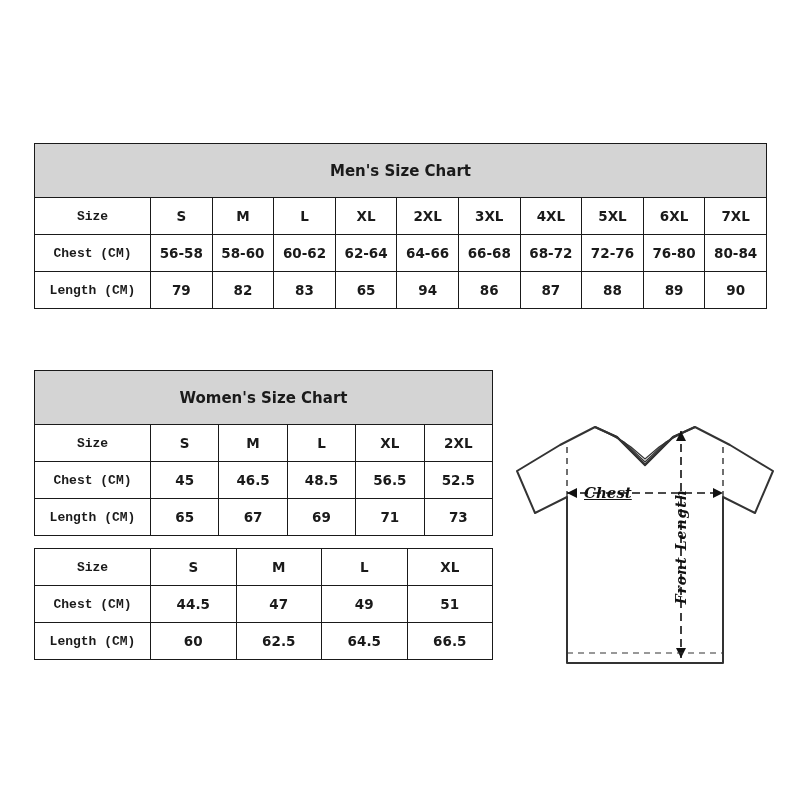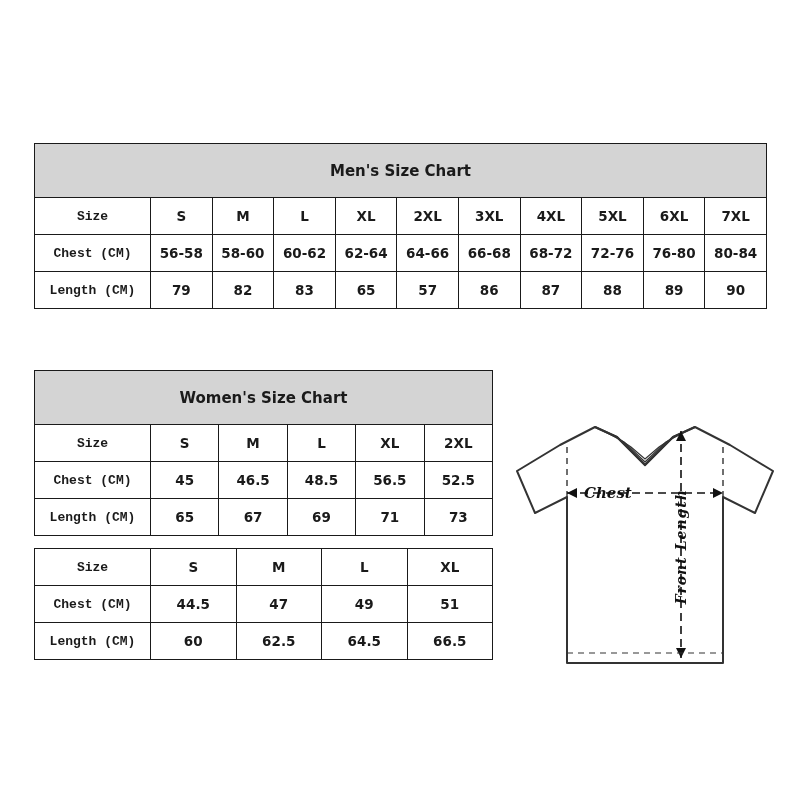--- a/index.html
+++ b/index.html
@@ -111,20 +111,21 @@
     position: absolute;
     font-family: "DejaVu Serif", "Liberation Serif", serif;
     font-style: italic;
     font-weight: bold;
     font-size: 15px;
     color: #111;
   }
   #chest-label {
     left: 79px;
     top: 79px;
+    text-decoration: underline;
   }
   #front-length-label {
     left: 168px;
     top: 84px;
     writing-mode: vertical-rl;
     text-orientation: mixed;
     transform: rotate(180deg);
     transform-origin: center;
     font-size: 14px;
     letter-spacing: 1px;
@@ -180,21 +181,21 @@
           <td class="datacell">72-76</td>
           <td class="datacell">76-80</td>
           <td class="datacell">80-84</td>
         </tr>
         <tr>
           <td class="rowhead">Length (CM)</td>
           <td class="datacell">79</td>
           <td class="datacell">82</td>
           <td class="datacell">83</td>
           <td class="datacell">65</td>
-          <td class="datacell">57</td>
+          <td class="datacell">94</td>
           <td class="datacell">86</td>
           <td class="datacell">87</td>
           <td class="datacell">88</td>
           <td class="datacell">89</td>
           <td class="datacell">90</td>
         </tr>
       </tbody>
     </table>
   </div>
 

